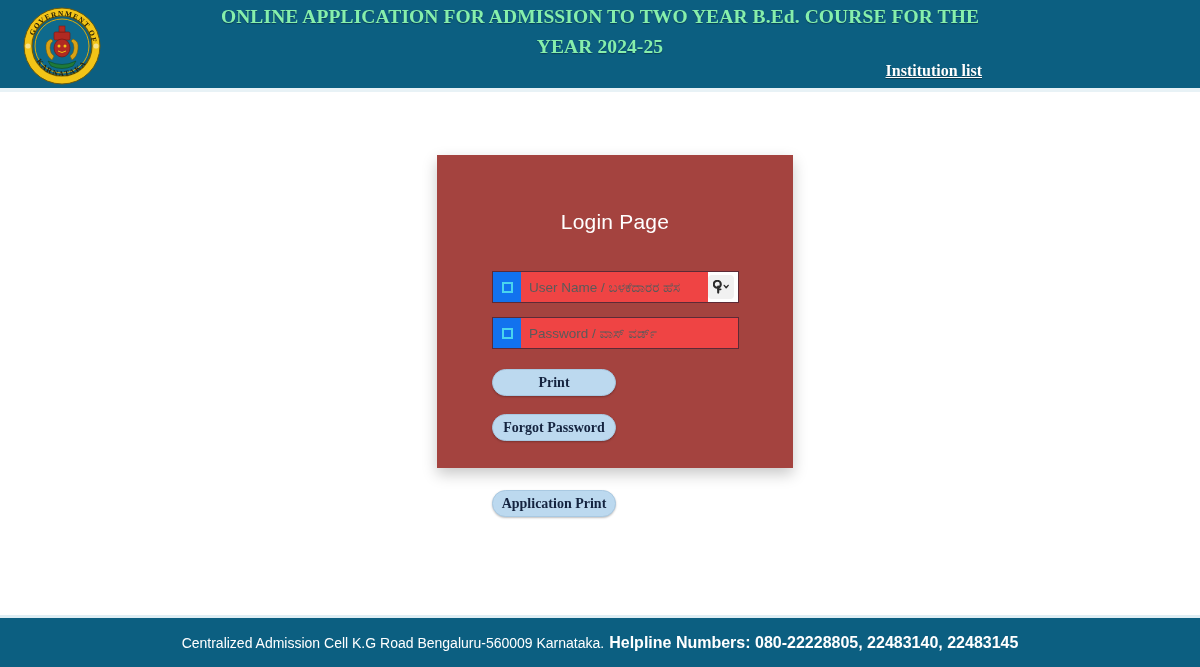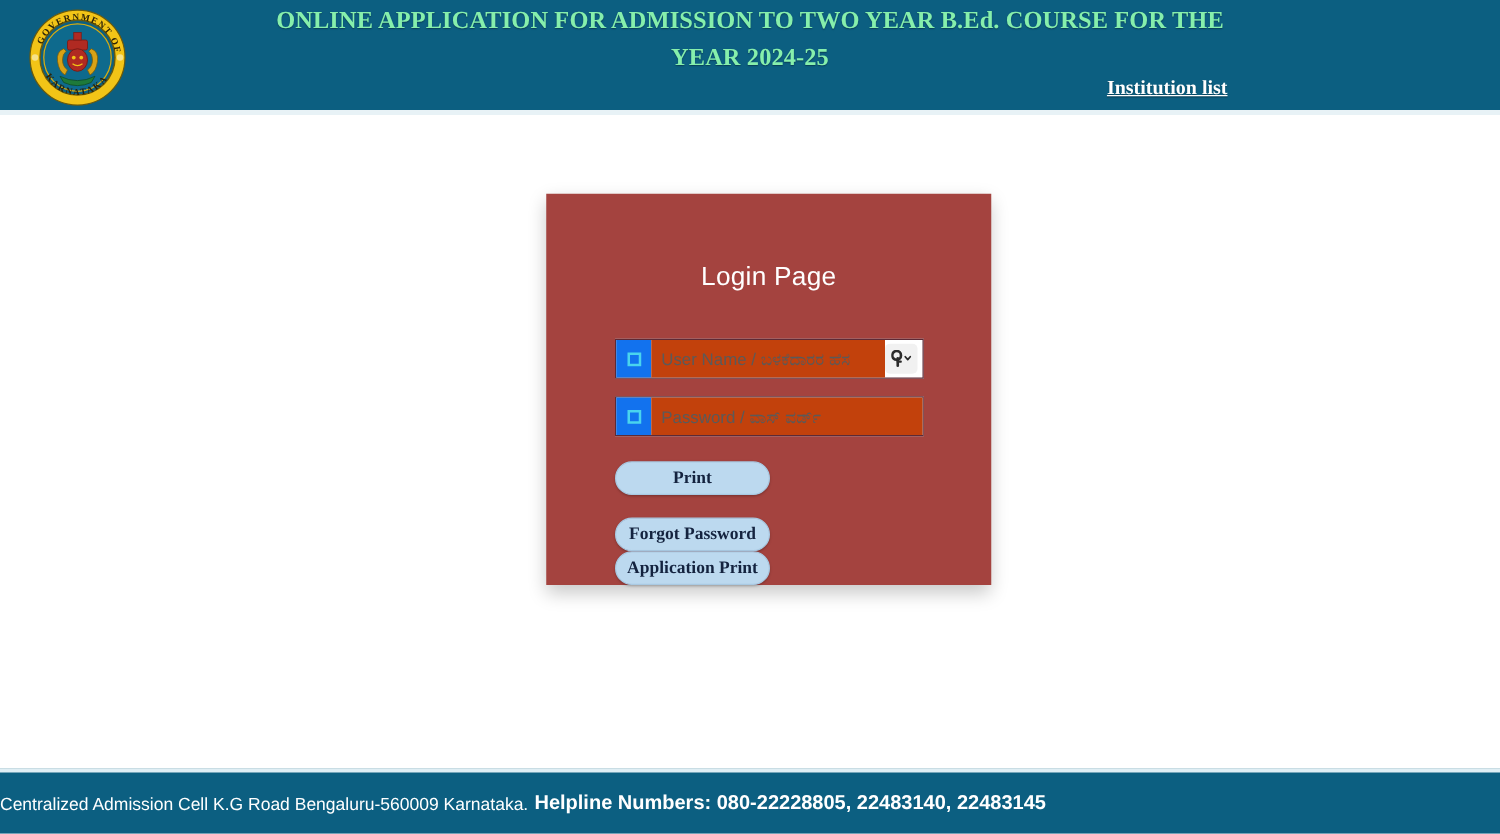--- a/index.html
+++ b/index.html
@@ -125,21 +125,21 @@
     width: 11px;
     height: 11px;
     border: 2px solid #49d4ee;
     box-sizing: border-box;
     background: #1272ee;
   }
   .field-input {
     flex: 1 1 auto;
     border: none;
     outline: none;
-    background: #c2410c;
+    background: #ef4444;
     font-family: "Liberation Sans", sans-serif;
     font-size: 13.5px;
     color: #222222;
     padding: 0 6px 0 8px;
     min-width: 0;
   }
   .field-input::placeholder {
     color: #5a5a5a;
     opacity: 1;
   }
@@ -168,34 +168,34 @@
     font-weight: bold;
     font-size: 14px;
     cursor: pointer;
     box-shadow: 0 1px 2px rgba(0,0,0,0.25);
     padding: 0;
     text-align: center;
     line-height: 25px;
   }
   .pill-btn.login { margin-top: 20px; }
   .pill-btn.forgot { margin-top: 18px; }
-  .pill-btn.print { }
+  .pill-btn.print { margin-top: 49px; }
 
   
   .footer {
     position: absolute;
     left: 0; top: 615px;
     width: 1200px;
     height: 52px;
     background: #0c5f81;
     border-top: 3px solid #dfeef4;
     box-sizing: border-box;
     display: flex;
     align-items: center;
-    justify-content: flex-start;
+    justify-content: center;
   }
   .footer-main {
     color: #ffffff;
     font-family: "Liberation Sans", sans-serif;
     font-size: 14px;
   }
   .footer-helpline {
     color: #ffffff;
     font-family: "Liberation Sans", sans-serif;
     font-size: 16px;

